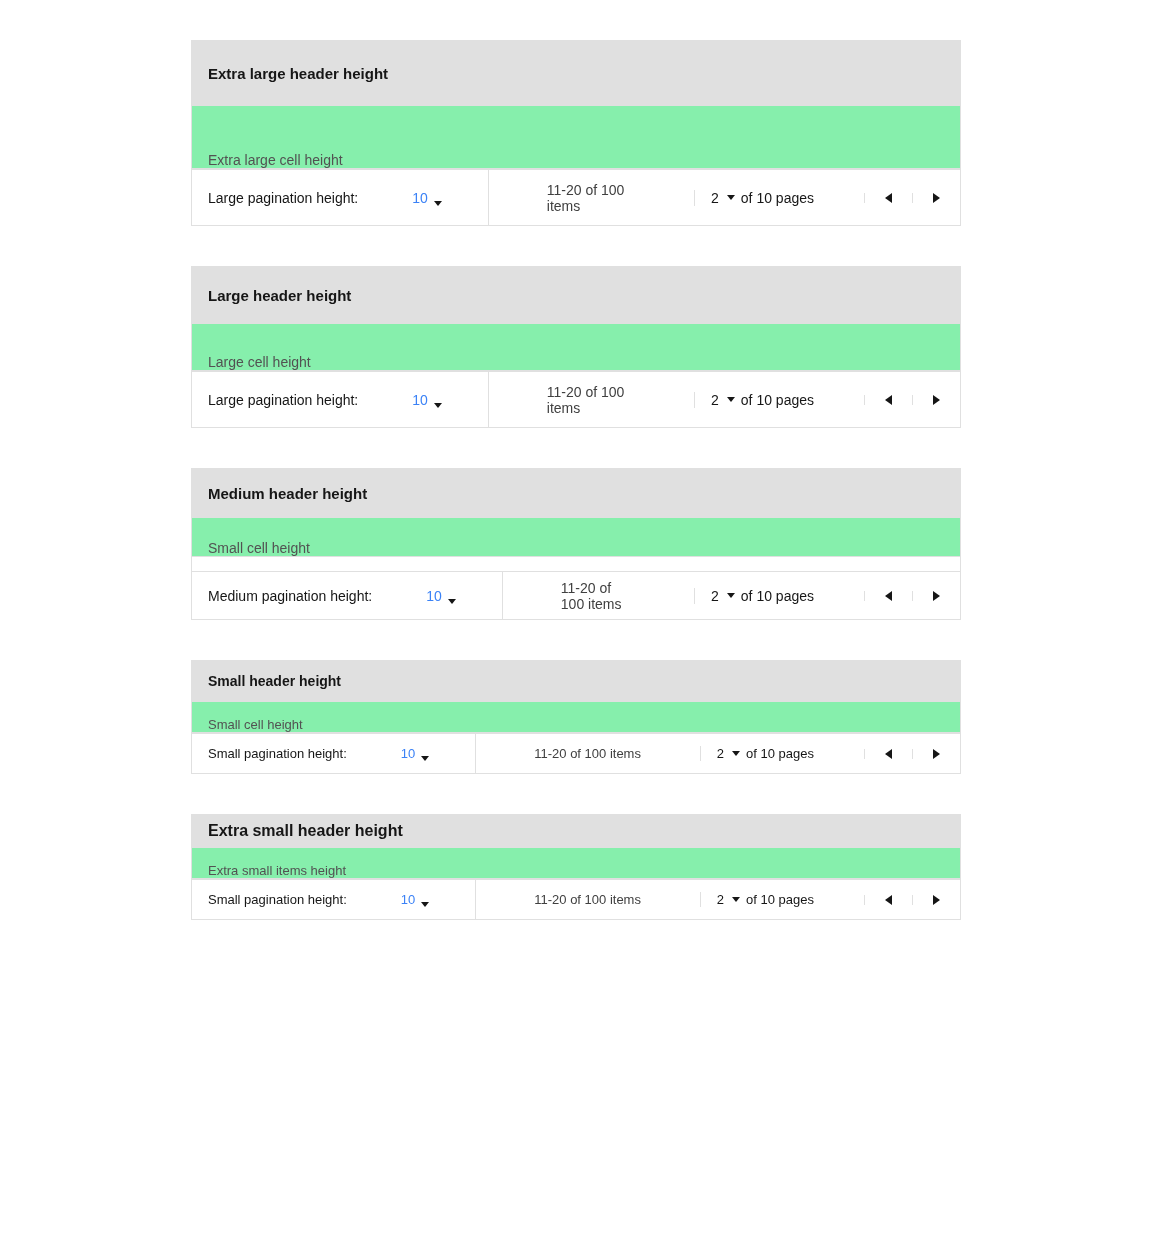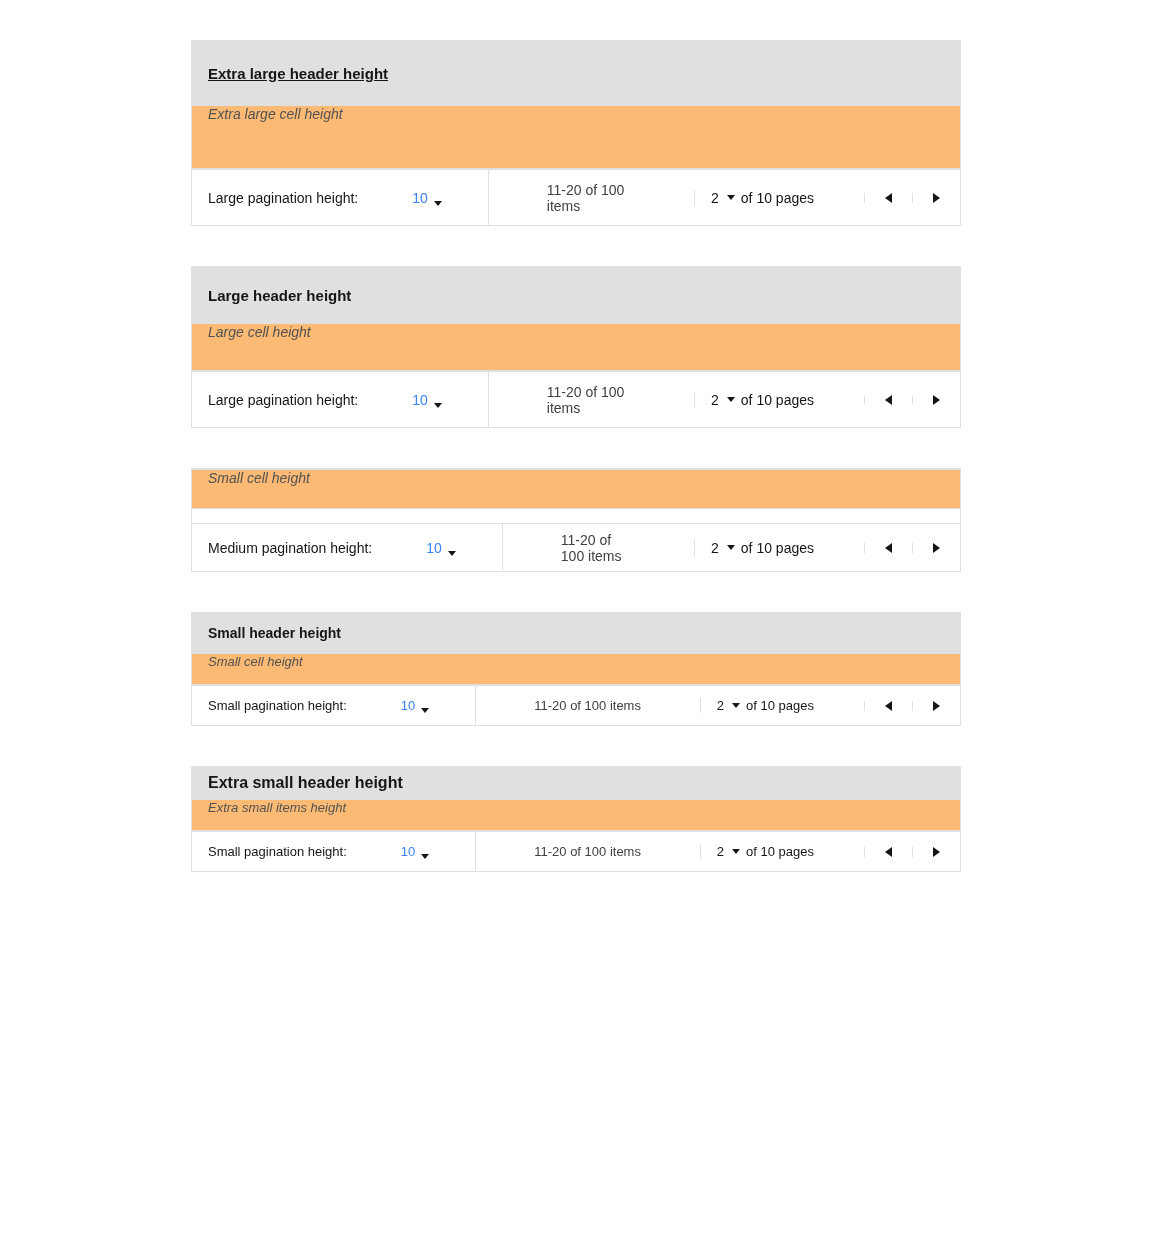--- a/index.html
+++ b/index.html
@@ -18,35 +18,34 @@
     }
 
     .table-header {
       background: #e0e0e0;
       padding: 0 16px;
       display: flex;
       align-items: center;
       font-weight: 600;
     }
 
-    .table-header.xl { height: 64px; font-size: 15px; text-decoration: underline; }
+    .table-header.xl { height: 64px; font-size: 15px; }
     .table-header.lg { height: 56px; font-size: 15px; }
     .table-header.md { height: 48px; font-size: 15px; }
     .table-header.sm { height: 40px; font-size: 14px; }
     .table-header.xs { height: 32px; font-size: 16px; }
 
     .table-cell {
-      background: #fdba74;
+      background: #86efac;
       padding: 0 16px;
       display: flex;
-      align-items: flex-start;
+      align-items: flex-end;
       border-top: 1px solid #e0e0e0;
       border-bottom: 1px solid #e0e0e0;
       color: #525252;
-      font-style: italic;
     }
 
     .table-cell.xl { height: 64px; font-size: 14px; }
     .table-cell.lg { height: 48px; font-size: 14px; }
     .table-cell.md { height: 40px; font-size: 14px; }
     .table-cell.sm { height: 32px; font-size: 13px; }
     .table-cell.xs { height: 32px; font-size: 13px; }
 
     .pagination-bar {
       display: flex;
@@ -222,20 +221,23 @@
           <button class="nav-btn">
             <span class="arrow-left"></span>
           </button>
           <button class="nav-btn">
             <span class="arrow-right"></span>
           </button>
         </div>
       </div>
     </div>
     <div class="table-demo">
+      <div class="table-header md">
+        <span>Medium header height</span>
+      </div>
       <div class="table-cell md">
         <span>Small cell height</span>
       </div>
       <div class="pagination-bar md">
         <span class="pagination-label">Medium pagination height:</span>
         <button class="pagination-select">
           <span>10</span>
           <span class="chevron-down"></span>
         </button>
         <div class="pagination-divider"></div>

